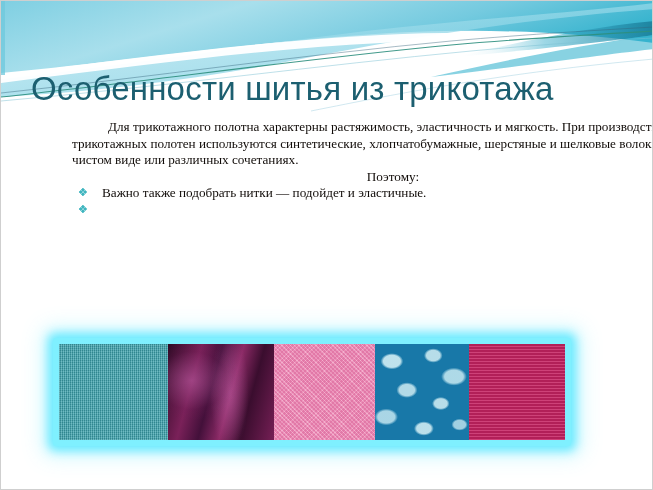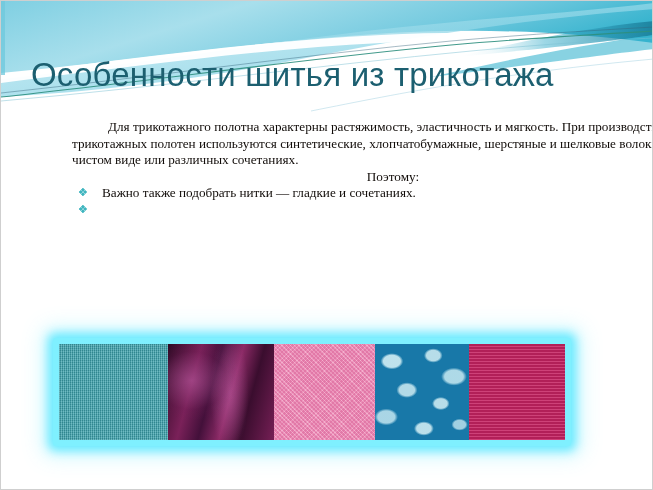--- a/index.html
+++ b/index.html
@@ -26,21 +26,21 @@
     height: 112px;
     overflow: hidden;
     pointer-events: none;
   }
   #header-decoration svg { display: block; }
 
   
   #title {
     position: absolute;
     left: 30px;
-    top: 55px;
+    top: 69px;
     width: 600px;
     font-family: "Liberation Sans", "DejaVu Sans", sans-serif;
     font-size: 33px;
     font-weight: 400;
     letter-spacing: 0.2px;
     color: #1c5f70;
     white-space: nowrap;
   }
 
   
@@ -207,21 +207,21 @@
   <div id="body-text">
     <p class="para">Для трикотажного полотна характерны растяжимость, эластичность и мягкость. При производстве трикотажных полотен используются синтетические, хлопчатобумажные, шерстяные и шелковые волокна в чистом виде или различных сочетаниях.</p>
     <p class="para tight">Поэтому:</p>
 
     <ul class="bullet-list">
       <li class="bullet-item">
         <span class="bullet-glyph">❖</span>
       </li>
       <li class="bullet-item">
         <span class="bullet-glyph">❖</span>
-        <span class="bullet-text">Важно также подобрать нитки — гладкие и сочетаниях.</span>
+        <span class="bullet-text">Важно также подобрать нитки — подойдет и эластичные.</span>
       </li>
       <li class="bullet-item">
         <span class="bullet-glyph">❖</span>
       </li>
       <li class="bullet-item">
         <span class="bullet-glyph">❖</span>
       </li>
     </ul>
   </div>
 

